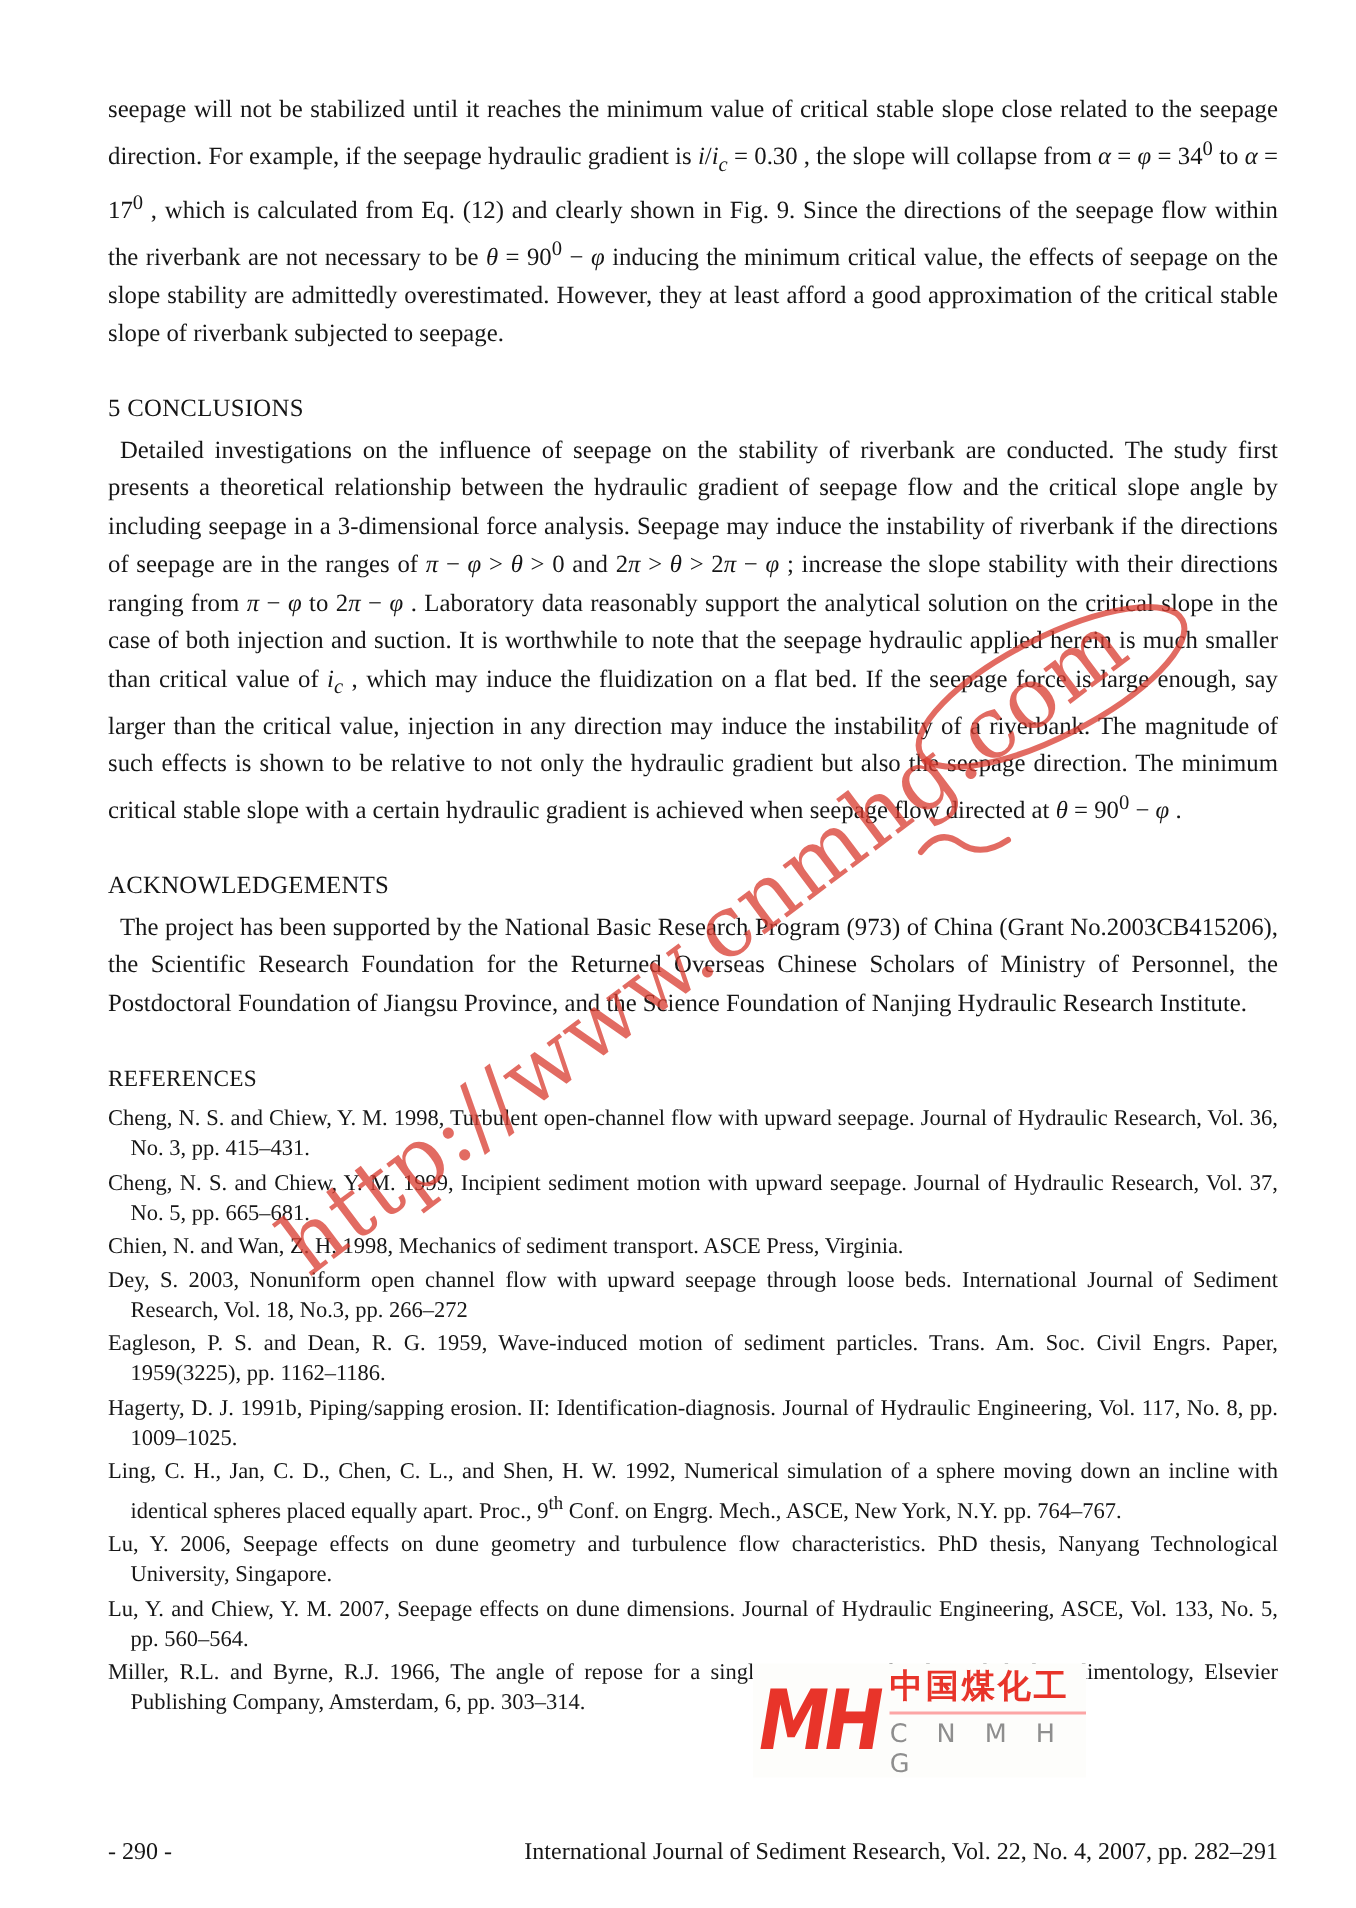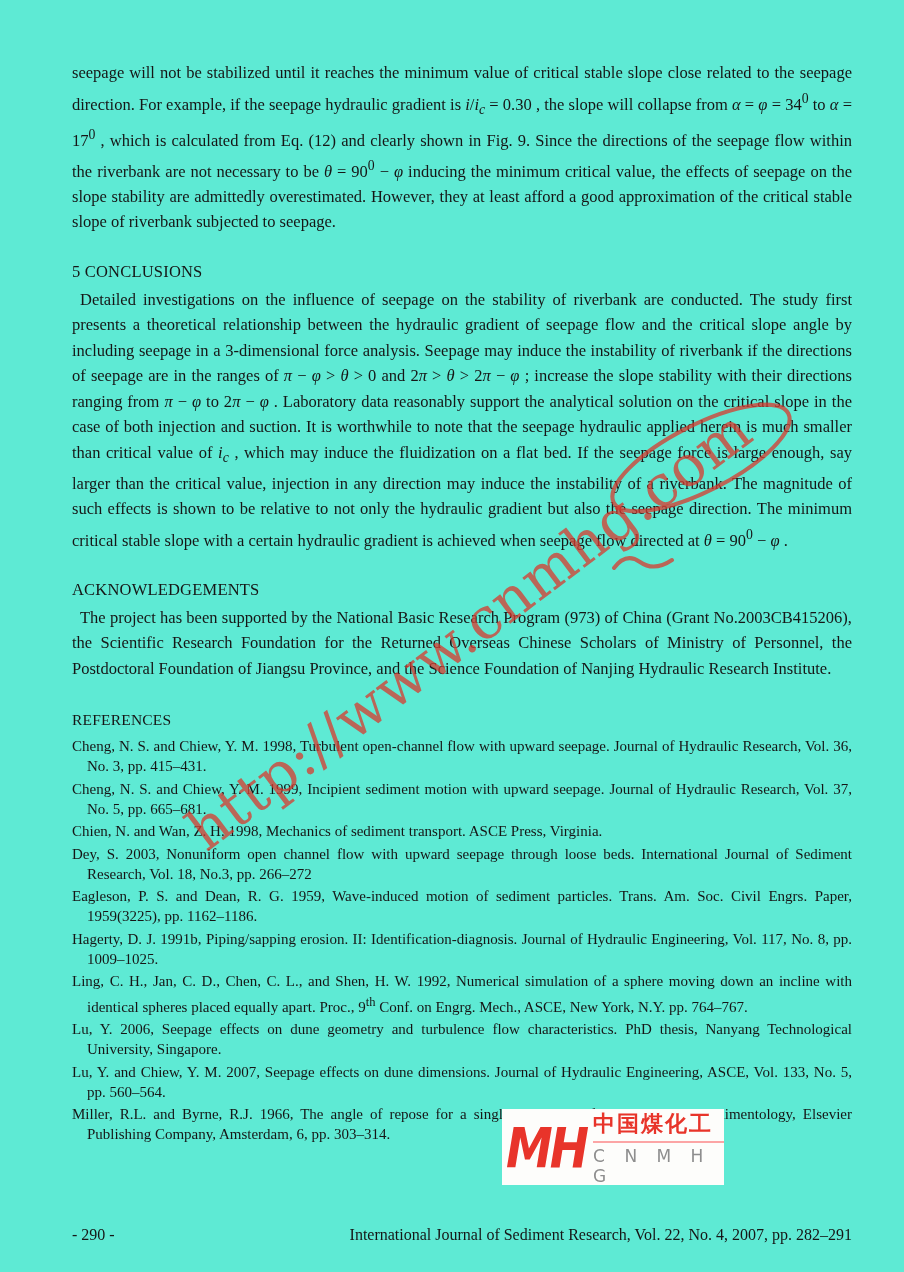--- a/index.html
+++ b/index.html
@@ -1,20 +1,20 @@
 <!DOCTYPE html>
 <html><head>
 <meta charset="utf-8">
 <style>
   html,body { margin:0; padding:0; background:#e9e9e9; }
   .page {
     position:relative;
     width:904px; height:1272px;
     margin:0 auto;
-    background:#5eead4;
+    background:#ffffff;
     color:#161616;
     font-family:"Liberation Serif", serif;
     overflow:hidden;
   }
   .content { position:absolute; left:72px; top:60px; width:780px; }
   .para { margin:0; font-size:16.5px; line-height:25.5px; text-align:justify; }
   .para.indent { text-indent:8px; }
   .para i { font-style:italic; }
   .heading { margin:27px 0 5px 0; font-size:16.5px; font-weight:normal; letter-spacing:0.2px; }
   .refs-heading { font-size:15.5px; margin-top:30px; margin-bottom:7px; }

